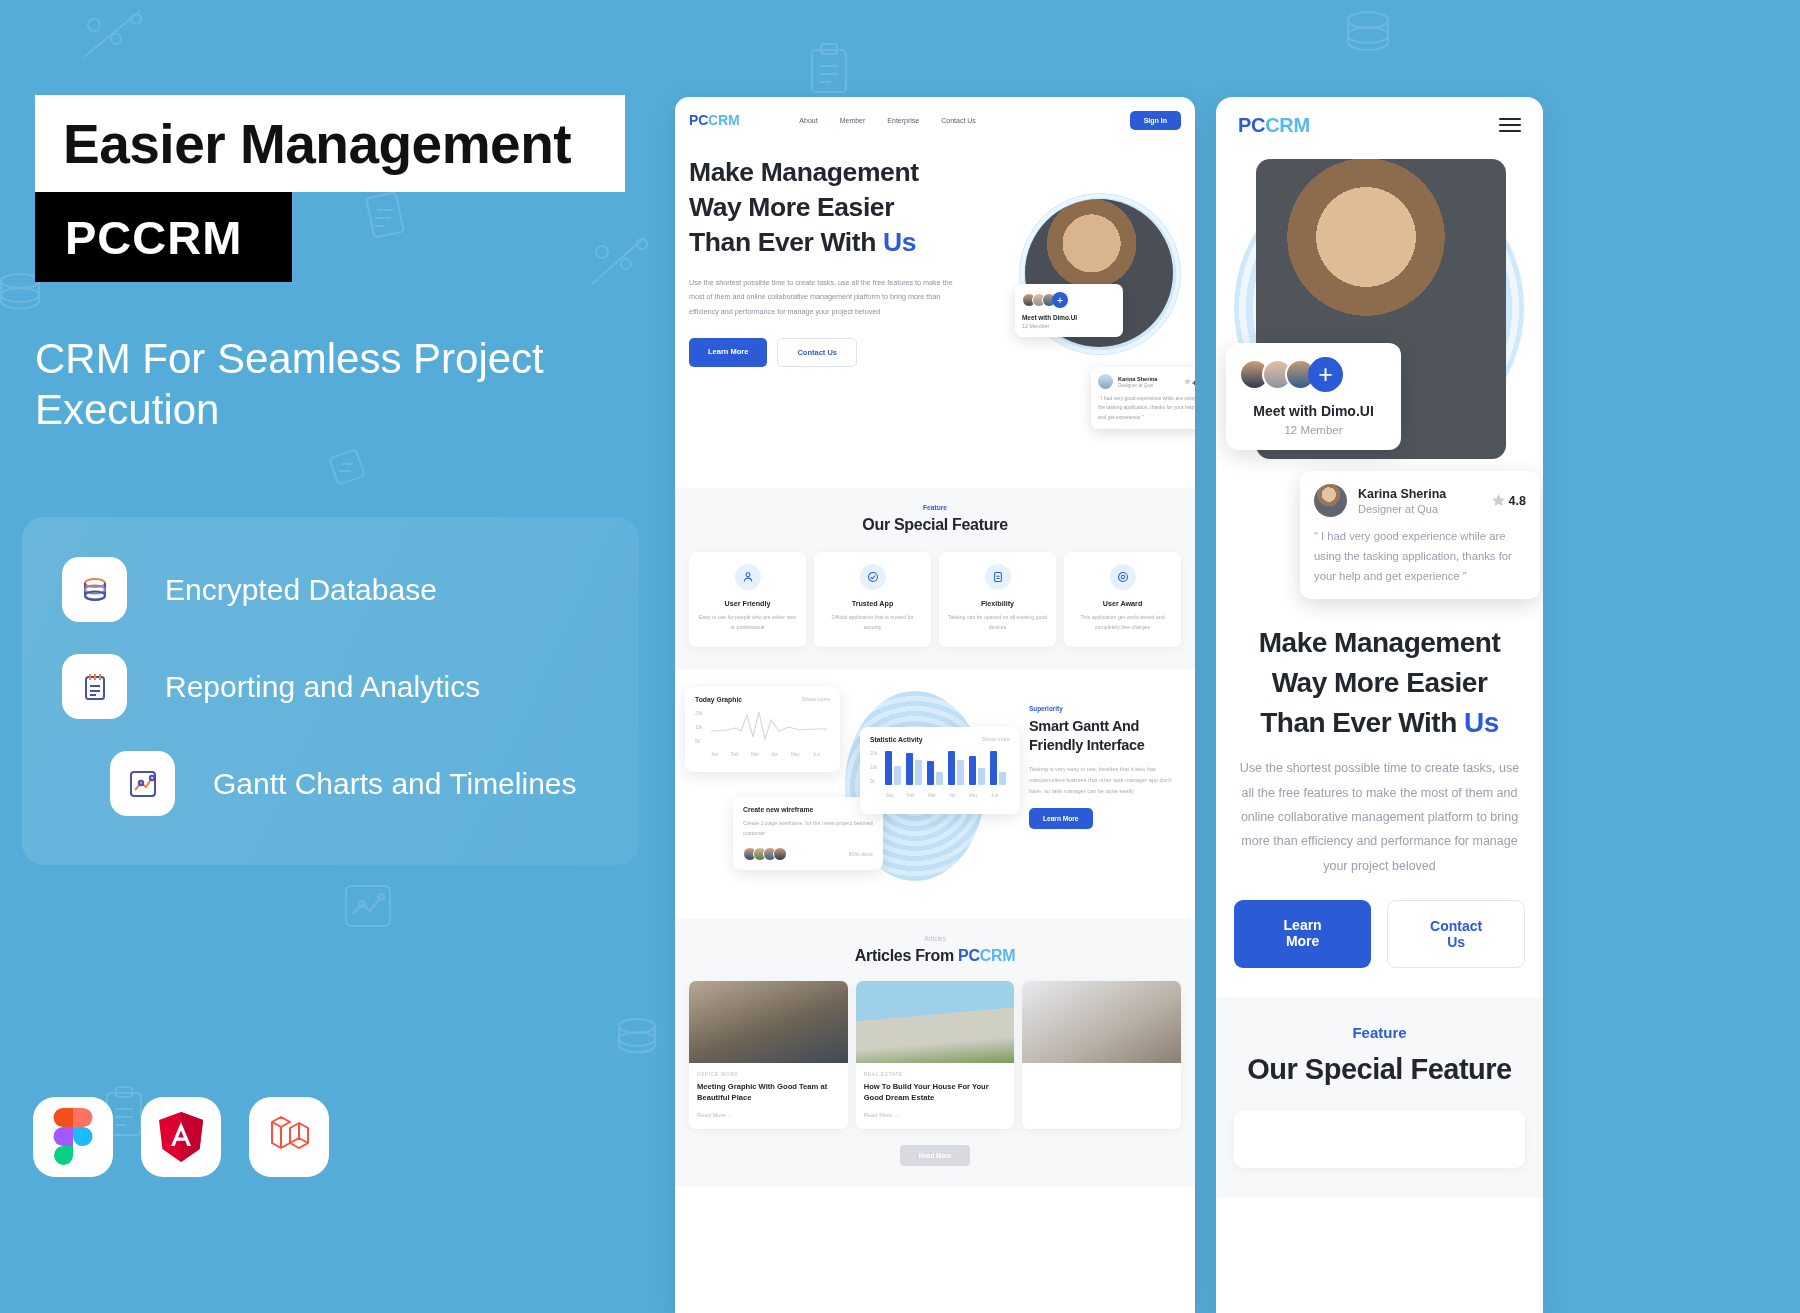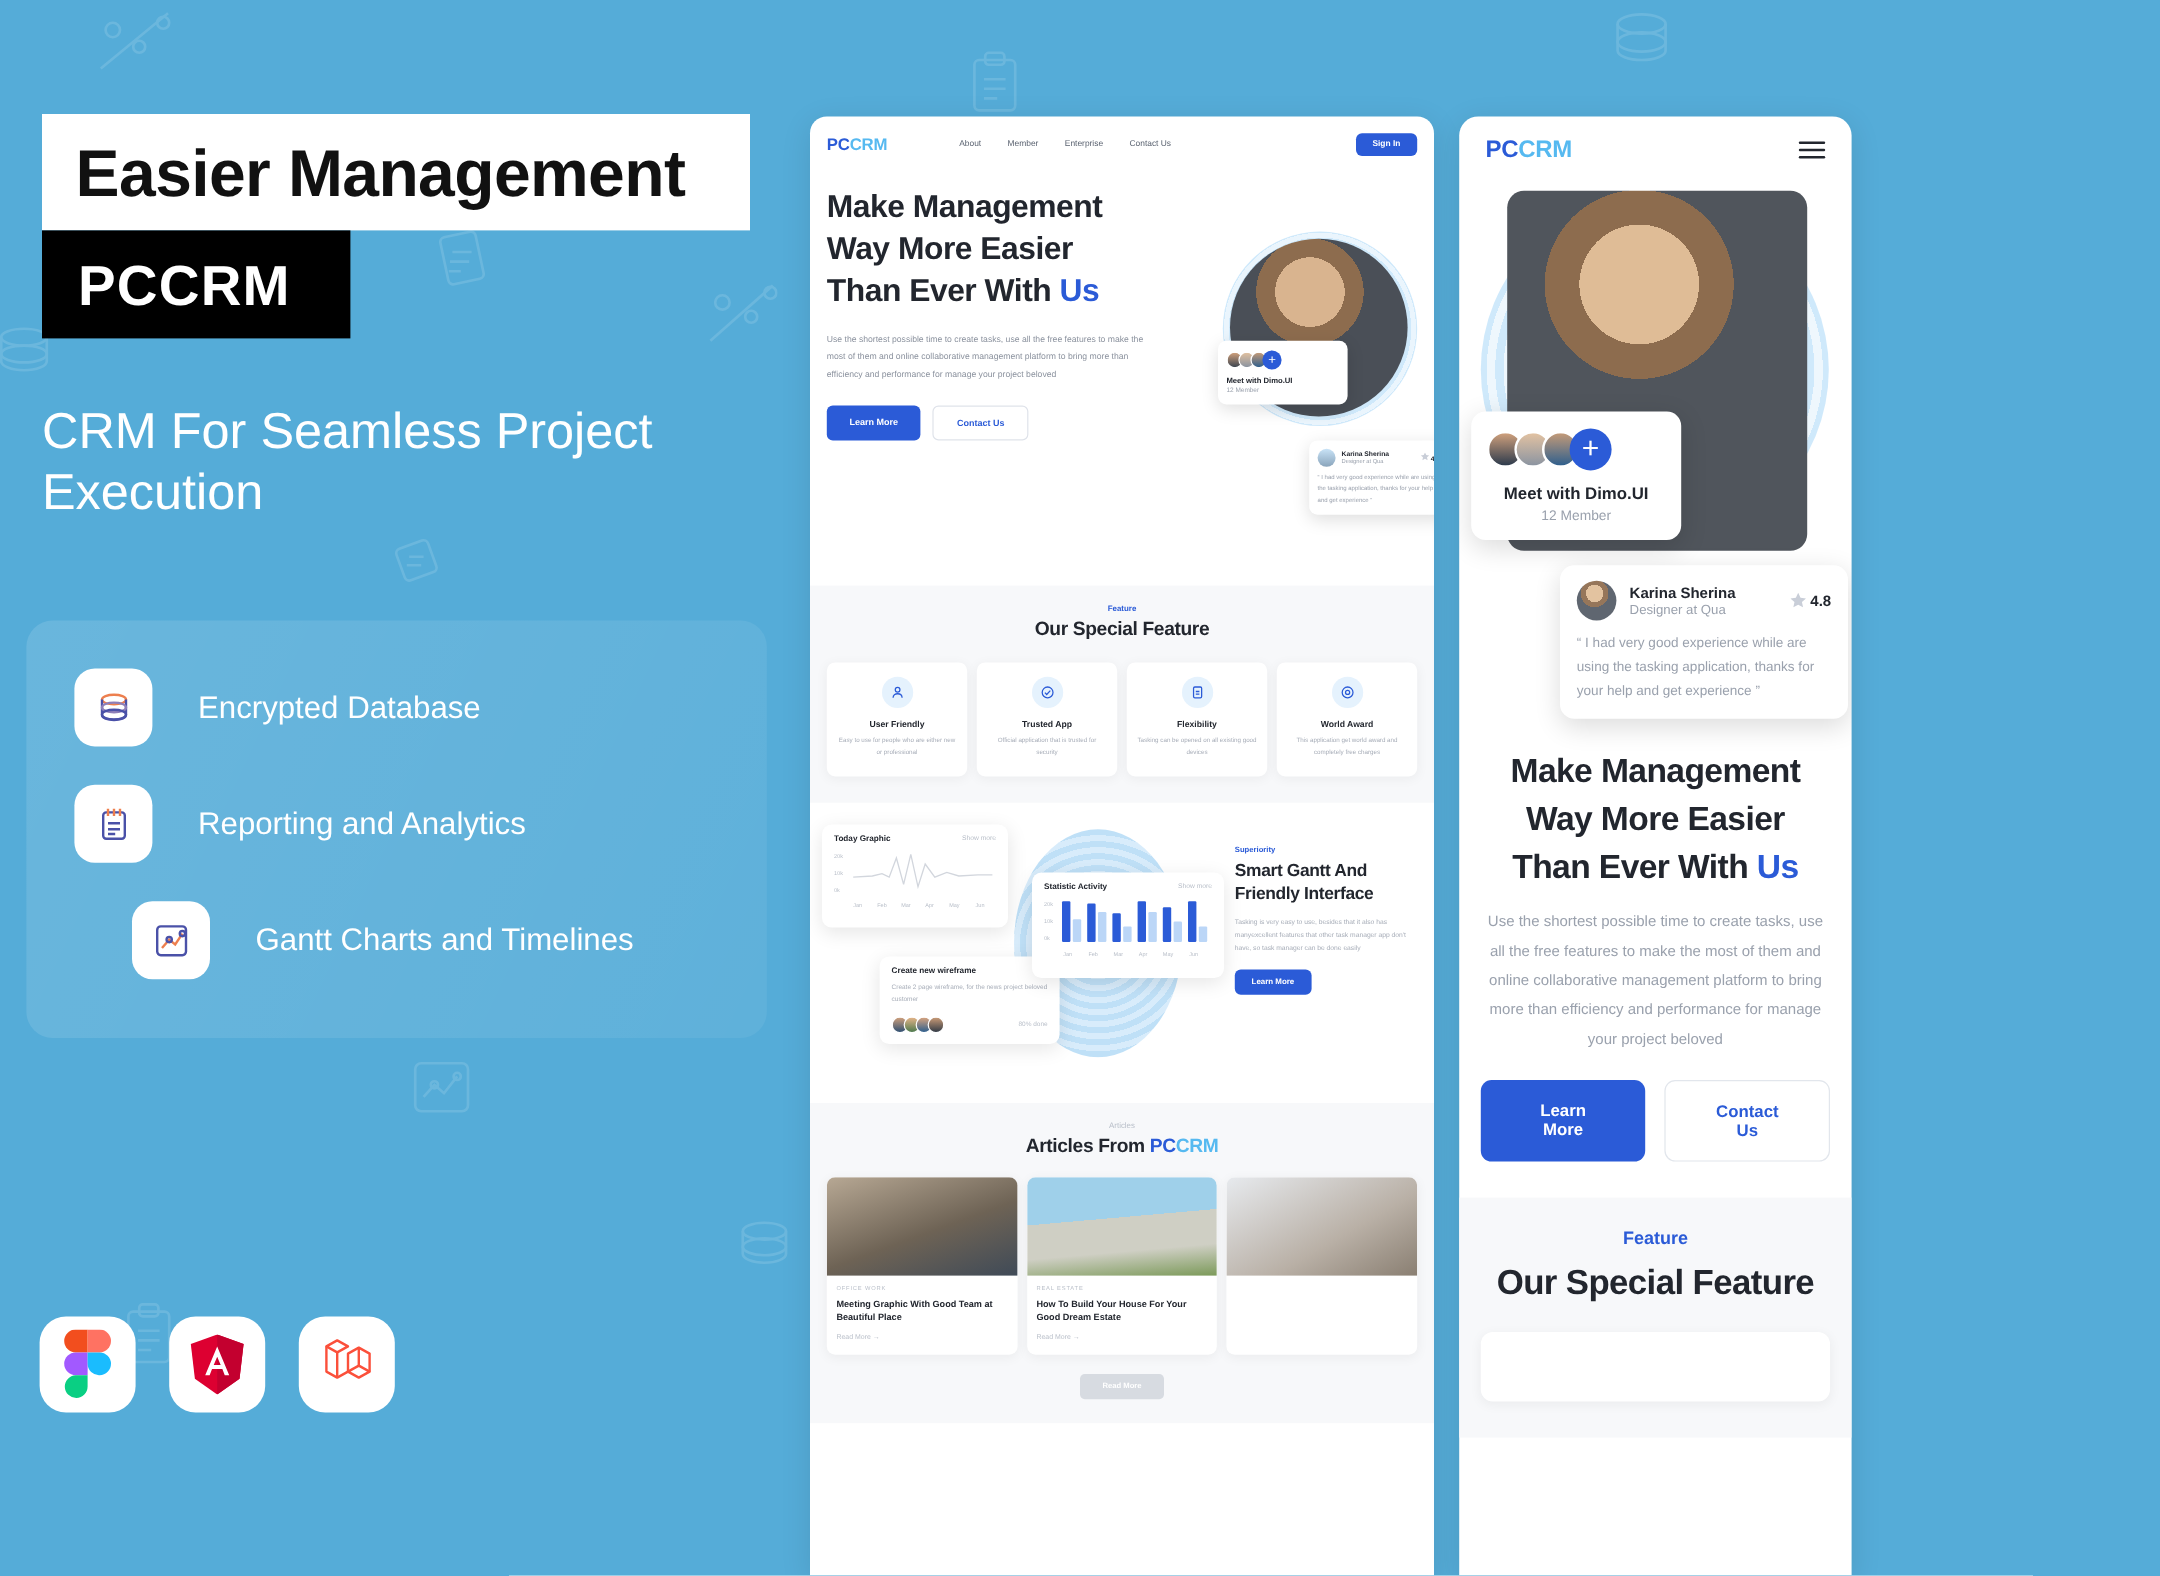--- a/index.html
+++ b/index.html
@@ -47,21 +47,21 @@
     background:linear-gradient(115deg, rgba(255,255,255,.12), rgba(255,255,255,.06));
   }
   .feat-row { position:absolute; display:flex; align-items:center; left:40px; }
   .feat-row:nth-of-type(1){ top:40px; }
   .feat-row:nth-of-type(2){ top:137px; }
   .feat-row:nth-of-type(3){ top:234px;padding-left:48px; }
   .feat-ico {
     width:65px; height:65px; border-radius:17px; background:#fff;
     display:flex; align-items:center; justify-content:center; flex:none;
   }
-  .feat-label { margin-left:38px; font-size:26px; color:#fff; }
+  .feat-label { margin-left:38px; font-size:30px; color:#fff; }
 
   .logos { position:absolute; left:33px; top:1097px; display:flex; gap:28px; }
   .logo-box {
     width:80px; height:80px; border-radius:22px; background:#fff;
     display:flex; align-items:center; justify-content:center;
   }
 
   
   .desktop {
     position:absolute; left:675px; top:97px; width:520px; height:1216px;
@@ -436,21 +436,21 @@
           <div class="fc-t">Flexibility</div>
           <div class="fc-d">Tasking can be opened on all existing good devices</div>
         </div>
         <div class="fcard">
           <div class="fc-ico">
               <svg width="12" height="12" viewBox="0 0 16 16" fill="none" stroke="#2B5BD7" stroke-width="1.4">
                 <circle cx="8" cy="8" r="6"></circle>
                 <circle cx="8" cy="8" r="2.3"></circle>
               </svg>
             </div>
-          <div class="fc-t">World Award</div>
+          <div class="fc-t">User Award</div>
           <div class="fc-d">This application get world award and completely free charges</div>
         </div>
       </div>
     </div>
 
     <div class="d-sec-stats">
       <div class="blue-blob"></div>
 
       <div class="mini m1">
         <div class="mini-head">

